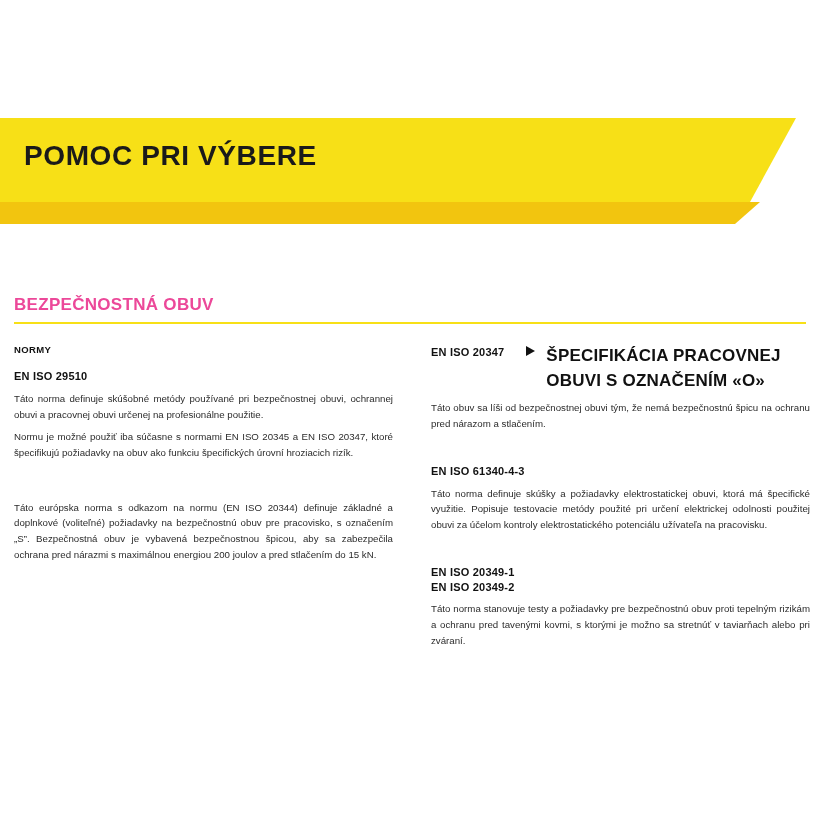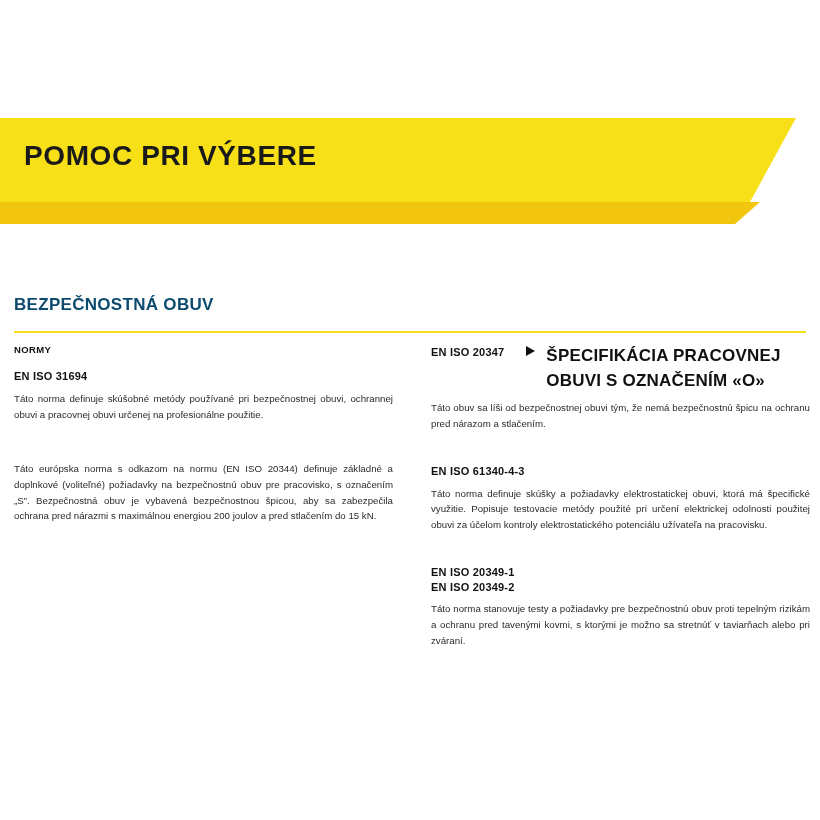--- a/index.html
+++ b/index.html
@@ -70,22 +70,22 @@
   .section {
     position: absolute;
     left: 14px;
     top: 295px;
     width: 792px;
   }
   .section-title {
     font-size: 17px;
     font-weight: bold;
     letter-spacing: 0.3px;
-    color: #0c4a6e;
-    padding-bottom: 16px;
+    color: #ec4899;
+    padding-bottom: 7px;
   }
   .section-rule {
     height: 2px;
     background: #f7e017;
     width: 792px;
   }
 
   
   .columns {
     position: absolute;
@@ -175,22 +175,23 @@
     <div class="section-rule"></div>
   </div>
 
   <div class="columns">
 
     <div class="col">
 
       <div class="kicker">NORMY</div>
 
       <div class="block">
-        <div class="code">EN ISO 31694</div>
+        <div class="code">EN ISO 29510</div>
         <p class="para">Táto norma definuje skúšobné metódy používané pri bezpečnostnej obuvi, ochrannej obuvi a pracovnej obuvi určenej na profesionálne použitie.</p>
+        <p class="para">Normu je možné použiť iba súčasne s normami EN ISO 20345 a EN ISO 20347, ktoré špecifikujú požiadavky na obuv ako funkciu špecifických úrovní hroziacich rizík.</p>
       </div>
 
       <div class="spacer-14"></div>
 
       <div class="block">
         <p class="para">Táto európska norma s odkazom na normu (EN ISO 20344) definuje základné a doplnkové (voliteľné) požiadavky na bezpečnostnú obuv pre pracovisko, s označením „S”. Bezpečnostná obuv je vybavená bezpečnostnou špicou, aby sa zabezpečila ochrana pred nárazmi s maximálnou energiou 200 joulov a pred stlačením do 15 kN.</p>
       </div>
 
     </div>
 

